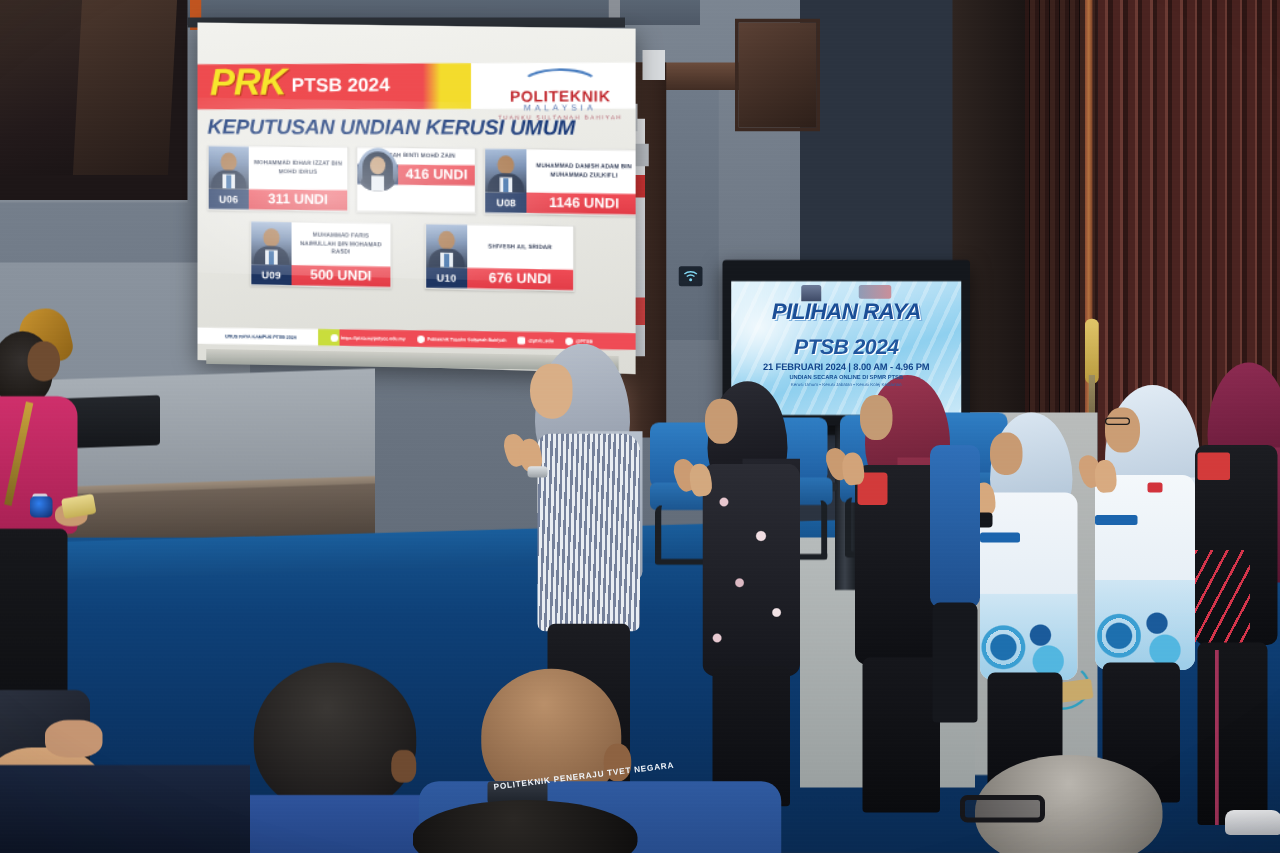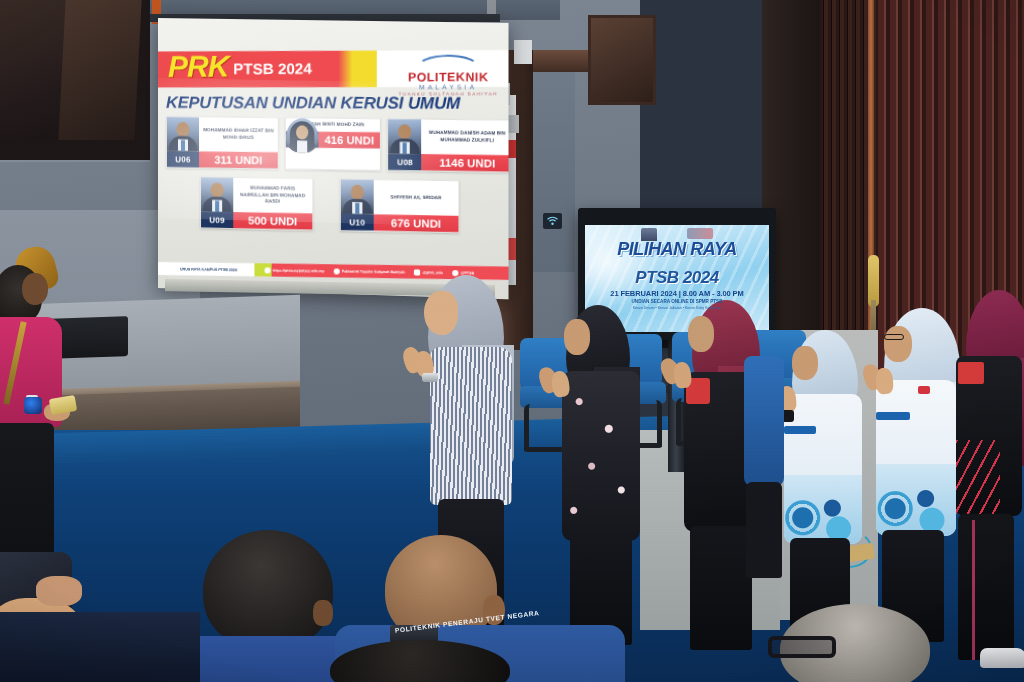--- a/index.html
+++ b/index.html
@@ -611,21 +611,21 @@
   <div class="tv-stand"></div>
   <div class="tv-pole"></div>
   <div class="tv-bezel">
     <div class="tv-screen">
       <div class="tv-logos">
         <div class="tv-logo-a"></div>
         <div class="tv-logo-b"></div>
       </div>
       <div class="tv-t1">PILIHAN RAYA</div>
       <div class="tv-t3">PTSB 2024</div>
-      <div class="tv-date">21 FEBRUARI 2024 | 8.00 AM - 3.00 PM</div>
+      <div class="tv-date">21 FEBRUARI 2024 | 8.00 AM - 4.96 PM</div>
       <div class="tv-sub">UNDIAN SECARA ONLINE DI SPMR PTSB</div>
       <div class="tv-sub2">Kerusi Umum • Kerusi Jabatan • Kerusi Kolej Kediaman</div>
     </div>
   </div>
 
   <div class="chair chair1">
       <div class="arm"></div>
       <div class="back"></div>
       <div class="seat"></div>
       <div class="legs"></div>

